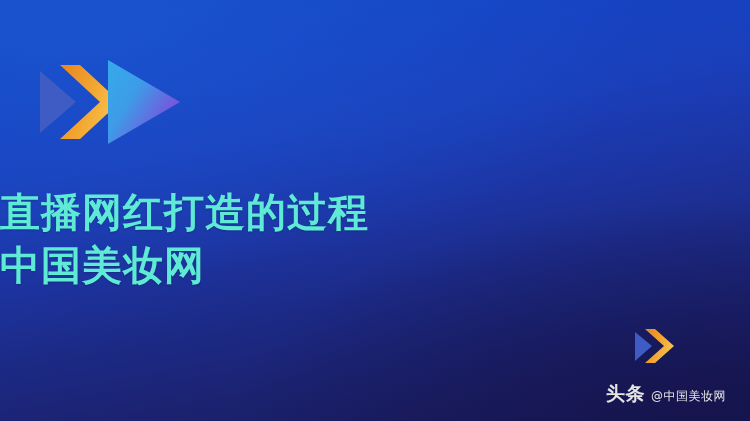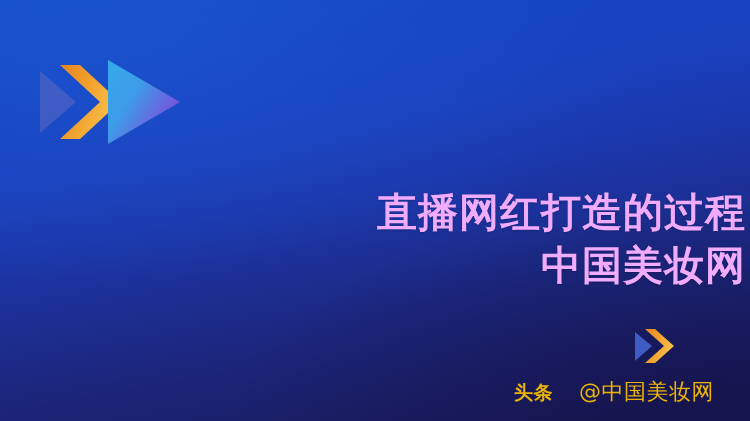--- a/index.html
+++ b/index.html
@@ -54,53 +54,52 @@
 
   .motif-top-left { left: 38px; top: 57px; }
   .motif-bottom-right { left: 633px; top: 325px; }
 
   
   .title-block {
     position: absolute;
     left: 0;
     right: 4px;
     top: 186px;
-    text-align: right;
-    color: #f0abfc;
+    text-align: left;
+    color: #5eead4;
   }
   .title-line {
     font-weight: bold;
     font-size: 40px;
     line-height: 53px;
     letter-spacing: 1px;
     white-space: nowrap;
     text-shadow: 0 1px 2px rgba(0,0,0,0.18);
   }
 
   
   .watermark {
     position: absolute;
-    right: 36px;
+    right: 24px;
     bottom: 14px;
     display: flex;
     align-items: baseline;
     gap: 6px;
-    color: #eab308;
+    color: #e5e5e5;
     white-space: nowrap;
   }
   .watermark-brand {
     font-size: 19px;
     font-weight: bold;
     letter-spacing: 0.5px;
   }
   .watermark-handle {
-    font-size: 22px;
+    font-size: 12px;
     font-weight: normal;
     letter-spacing: 0.5px;
-    margin-left: 20px;
   }
 </style>
 </head>
 <body>
 
 <div class="slide">
 
   <div class="slide-bg"></div>
   <div class="slide-bg-overlay"></div>
 

